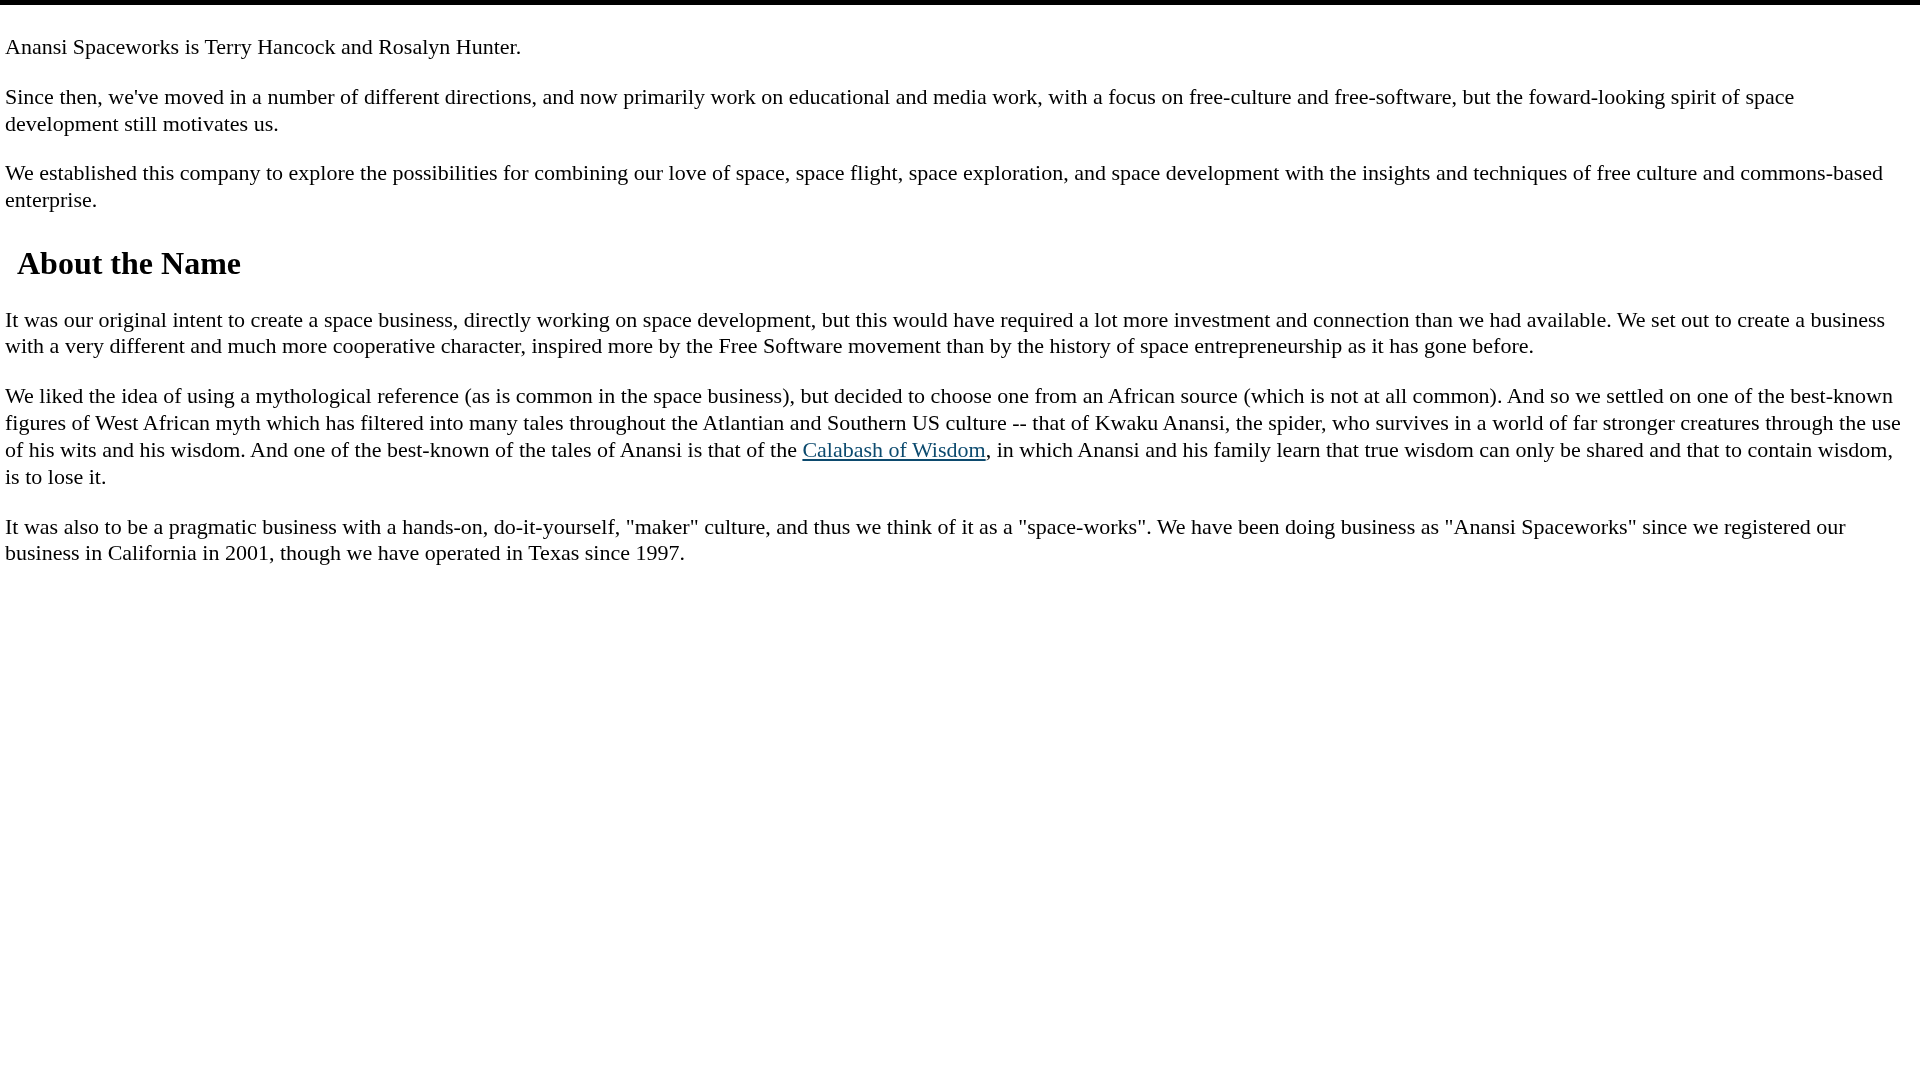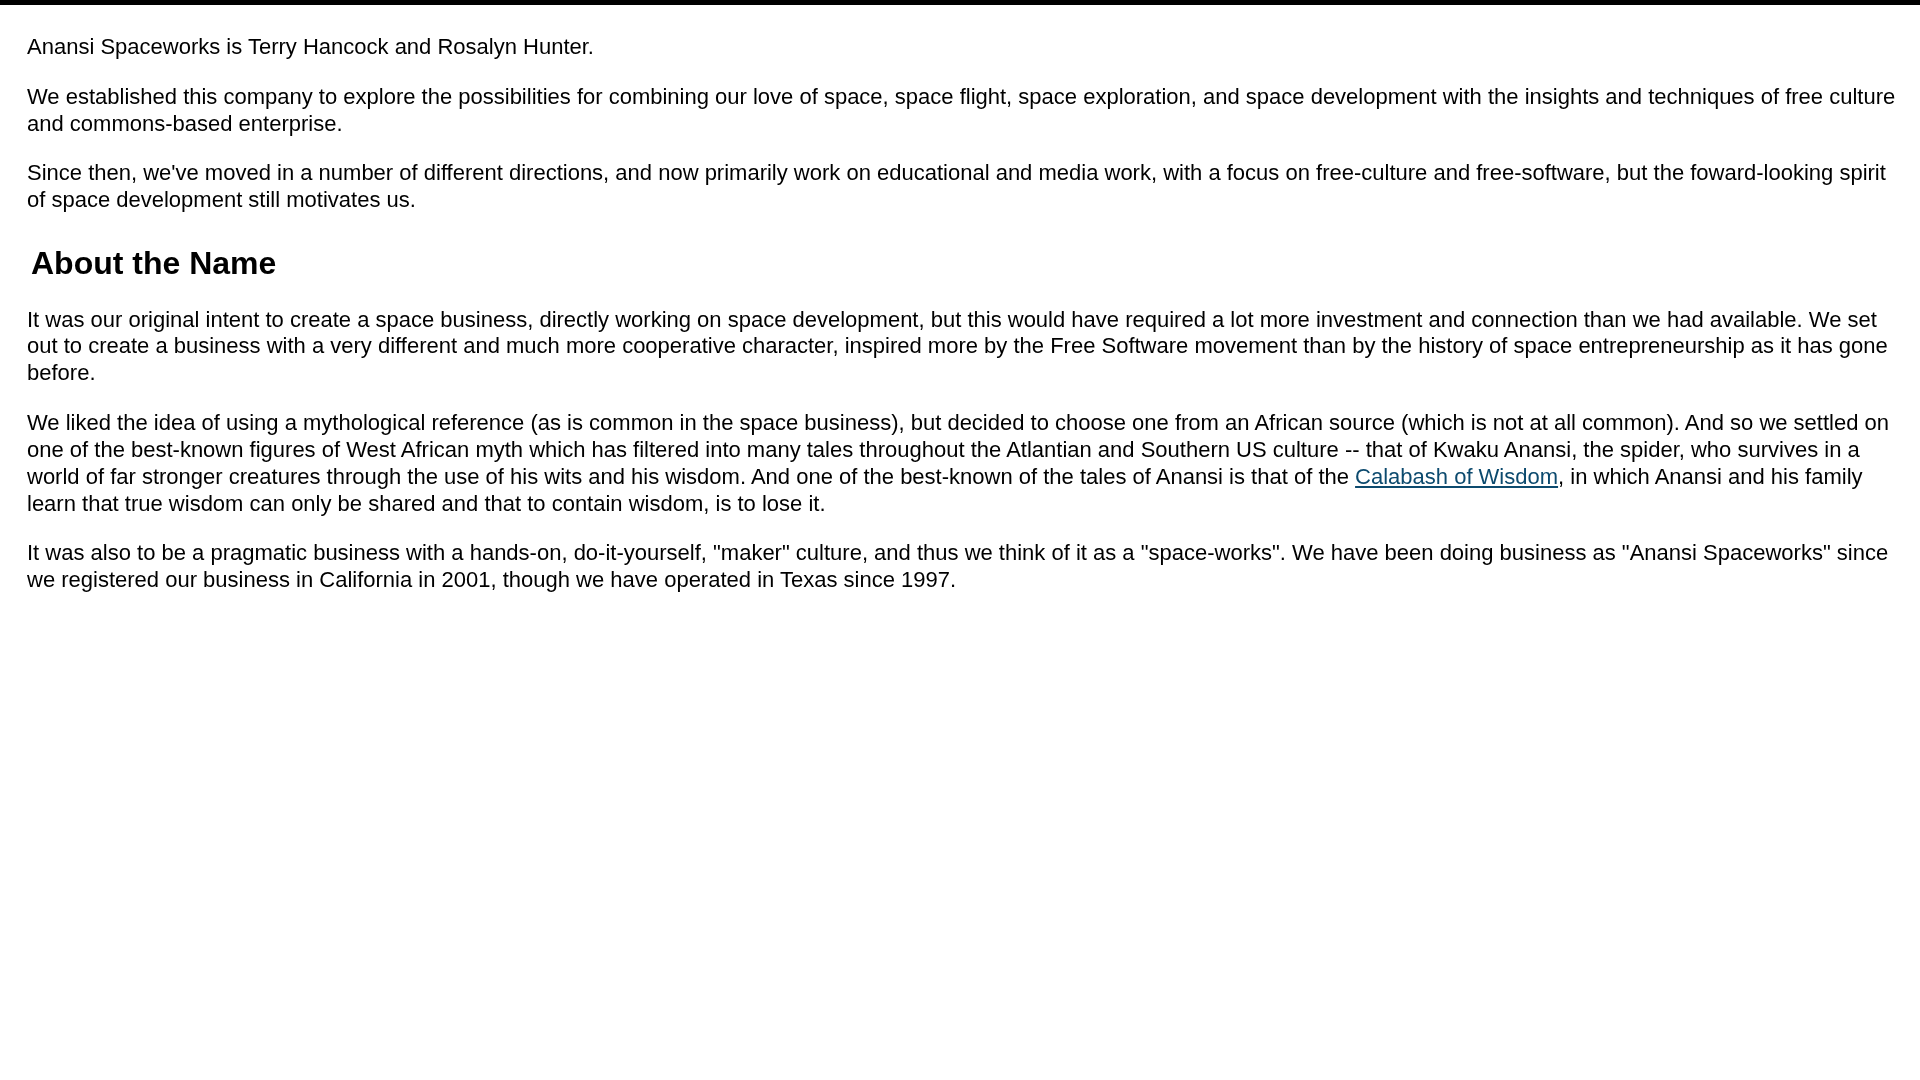--- a/index.html
+++ b/index.html
@@ -7,53 +7,53 @@
     padding: 0;
     background: #ffffff;
     color: #000000;
   }
   .top-border {
     width: 100%;
     height: 5px;
     background: #000000;
   }
   .page-content {
-    padding: 6px 11px 0 27px;
-    font-family: Liberation Sans, sans-serif;
+    padding: 6px 11px 0 5px;
+    font-family: Liberation Serif, serif;
     font-size: 22px;
     line-height: 1.22;
     color: #000000;
   }
   .page-content p {
     margin: 23px 0;
   }
   .page-content h1 {
     font-size: 32px;
     font-weight: bold;
     line-height: 1.2;
-    margin: 30px 0 24px 4px;
+    margin: 30px 0 24px 12px;
   }
   a.inline-link {
     color: #0c4a6e;
     text-decoration: underline;
     cursor: pointer;
   }
 </style>
 </head>
 <body>
 
 <div class="top-border"></div>
 
 <div class="page-content">
 
   <p>Anansi Spaceworks is Terry Hancock and Rosalyn Hunter.</p>
 
+  <p>Since then, we've moved in a number of different directions, and now primarily work on educational and media work, with a focus on free-culture and free-software, but the foward-looking spirit of space development still motivates us.</p>
+
   <p>We established this company to explore the possibilities for combining our love of space, space flight, space exploration, and space development with the insights and techniques of free culture and commons-based enterprise.</p>
-
-  <p>Since then, we've moved in a number of different directions, and now primarily work on educational and media work, with a focus on free-culture and free-software, but the foward-looking spirit of space development still motivates us.</p>
 
   <h1>About the Name</h1>
 
   <p>It was our original intent to create a space business, directly working on space development, but this would have required a lot more investment and connection than we had available. We set out to create a business with a very different and much more cooperative character, inspired more by the Free Software movement than by the history of space entrepreneurship as it has gone before.</p>
 
   <p>
     <span>We liked the idea of using a mythological reference (as is common in the space business), but decided to choose one from an African source (which is not at all common). And so we settled on one of the best-known figures of West African myth which has filtered into many tales throughout the Atlantian and Southern US culture -- that of Kwaku Anansi, the spider, who survives in a world of far stronger creatures through the use of his wits and his wisdom. And one of the best-known of the tales of Anansi is that of the </span><a class="inline-link" href="#">Calabash of Wisdom</a><span>, in which Anansi and his family learn that true wisdom can only be shared and that to contain wisdom, is to lose it.</span>
   </p>
 
   <p>It was also to be a pragmatic business with a hands-on, do-it-yourself, "maker" culture, and thus we think of it as a "space-works". We have been doing business as "Anansi Spaceworks" since we registered our business in California in 2001, though we have operated in Texas since 1997.</p>

